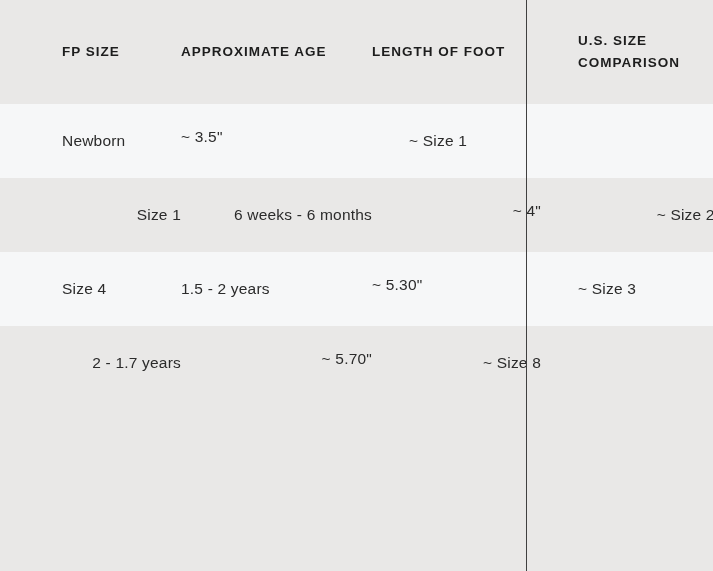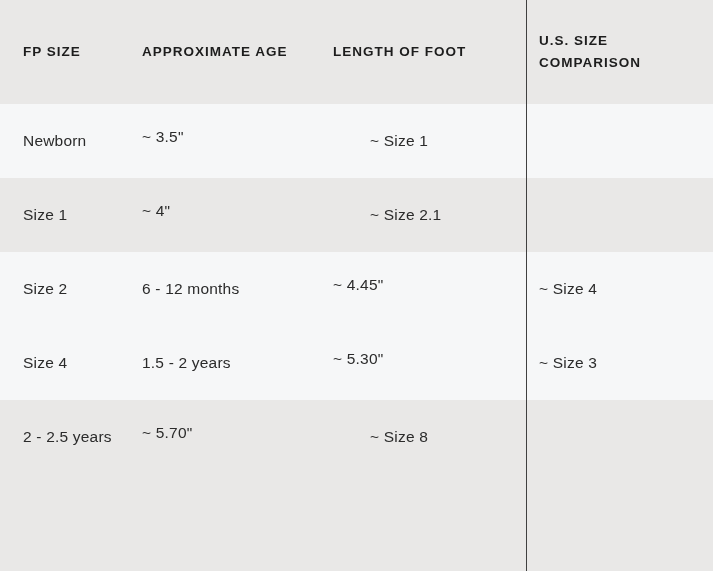--- a/index.html
+++ b/index.html
@@ -13,32 +13,32 @@
     height: 571px;
     overflow: hidden;
     font-family: "Liberation Sans", "DejaVu Sans", sans-serif;
     color: #262626;
     display: flex;
     flex-direction: column;
   }
   .row {
     display: grid;
     grid-template-columns: 119px 191px 169px 187px;
-    padding-left: 23px;
+    padding-left: 62px;
     box-sizing: border-box;
     width: 100%;
     align-items: center;
     flex: 0 0 auto;
   }
   .row.header-row {
     height: 104px;
     background: #e9e8e7;
   }
   .row.light { height: 74px; background: #f6f7f8; }
-  .row.gray  { height: 74px; background: #e9e8e7; }
+  .row.gray  { height: 74px; background: #e9e8e7; text-align: right; }
   .filler {
     flex: 1 1 auto;
     background: #e9e8e7;
   }
   .cell {
     font-size: 15.5px;
     font-weight: 400;
     letter-spacing: 0.2px;
     color: #2b2b2b;
     line-height: 1.3;
@@ -83,41 +83,36 @@
   </div>
 
   <div class="row light">
     <div class="cell">Newborn</div>
     <div class="cell length-col">~ 3.5"</div>
     <div class="cell us-col">~ Size 1</div>
   </div>
 
   <div class="row gray">
     <div class="cell">Size 1</div>
+    <div class="cell">6 weeks - 6 months</div>
     <div class="cell length-col">~ 4"</div>
     <div class="cell us-col">~ Size 2.1</div>
   </div>
 
-  <div class="row light">
-    <div class="cell">Size 2</div>
-    <div class="cell">6 - 12 months</div>
-    <div class="cell length-col">~ 4.45"</div>
-    <div class="cell us-col">~ Size 4</div>
-  </div>
 
 
   <div class="row light">
     <div class="cell">Size 4</div>
     <div class="cell">1.5 - 2 years</div>
     <div class="cell length-col">~ 5.30"</div>
     <div class="cell us-col">~ Size 3</div>
   </div>
 
   <div class="row gray">
-    <div class="cell">2 - 2.5 years</div>
+    <div class="cell">2 - 1.7 years</div>
     <div class="cell length-col">~ 5.70"</div>
     <div class="cell us-col">~ Size 8</div>
   </div>
 
   <div class="filler"></div>
 
   <div class="divider"></div>
 
 </div>
 

